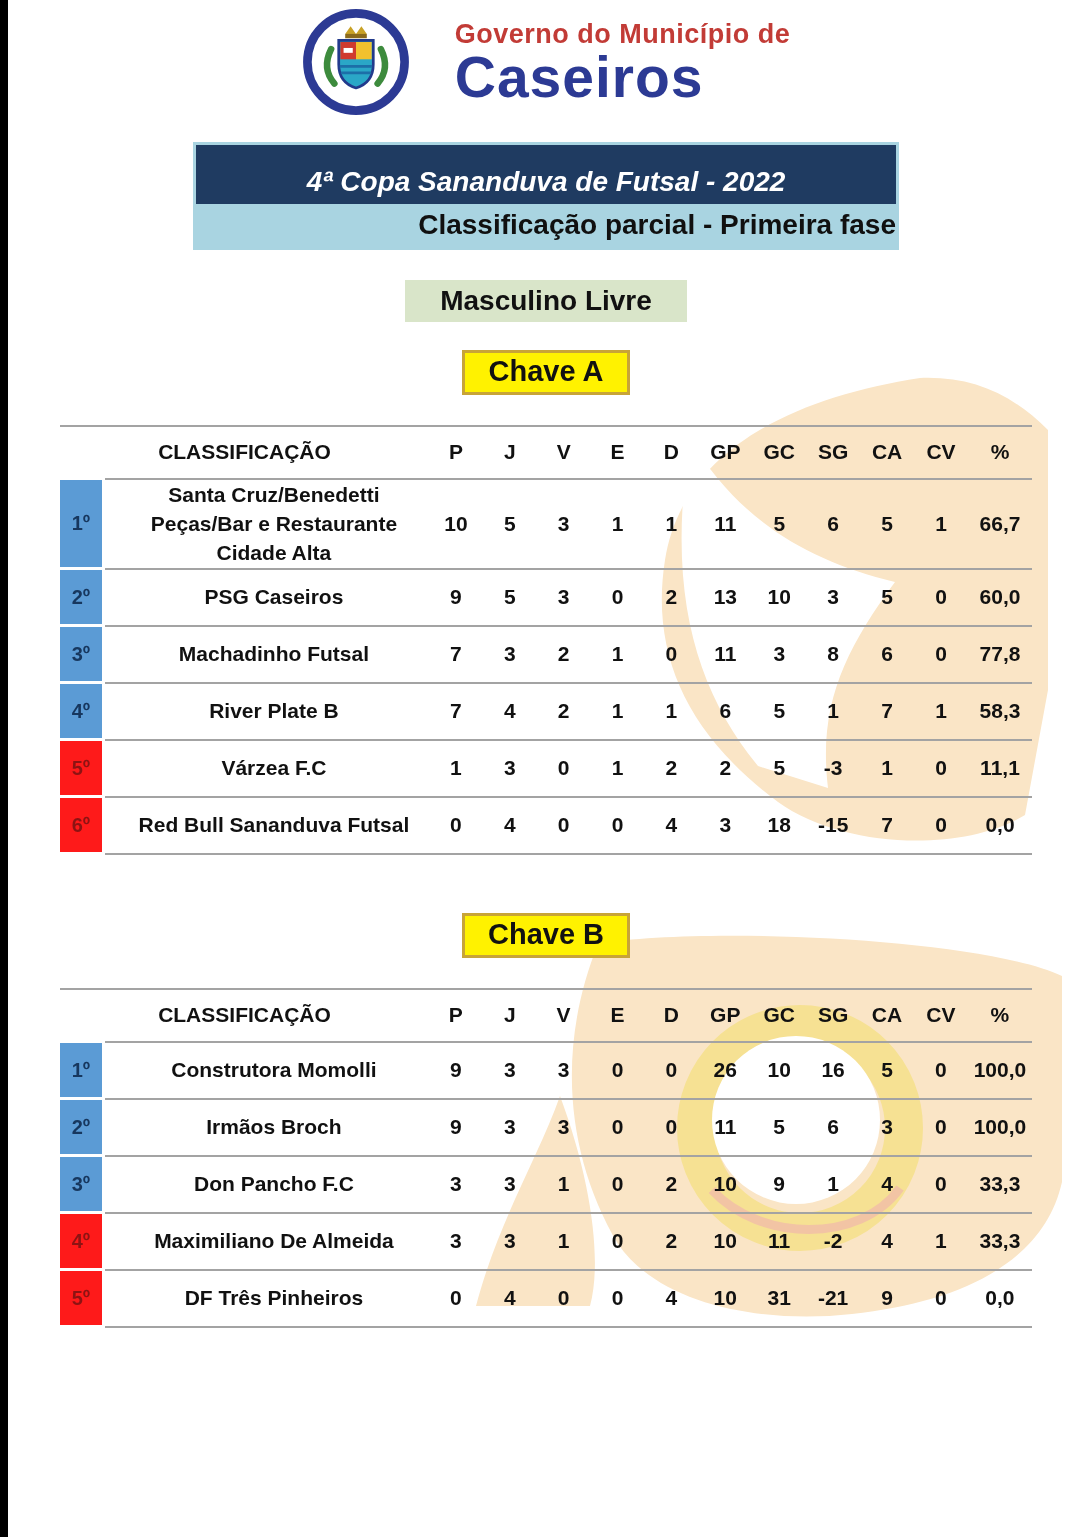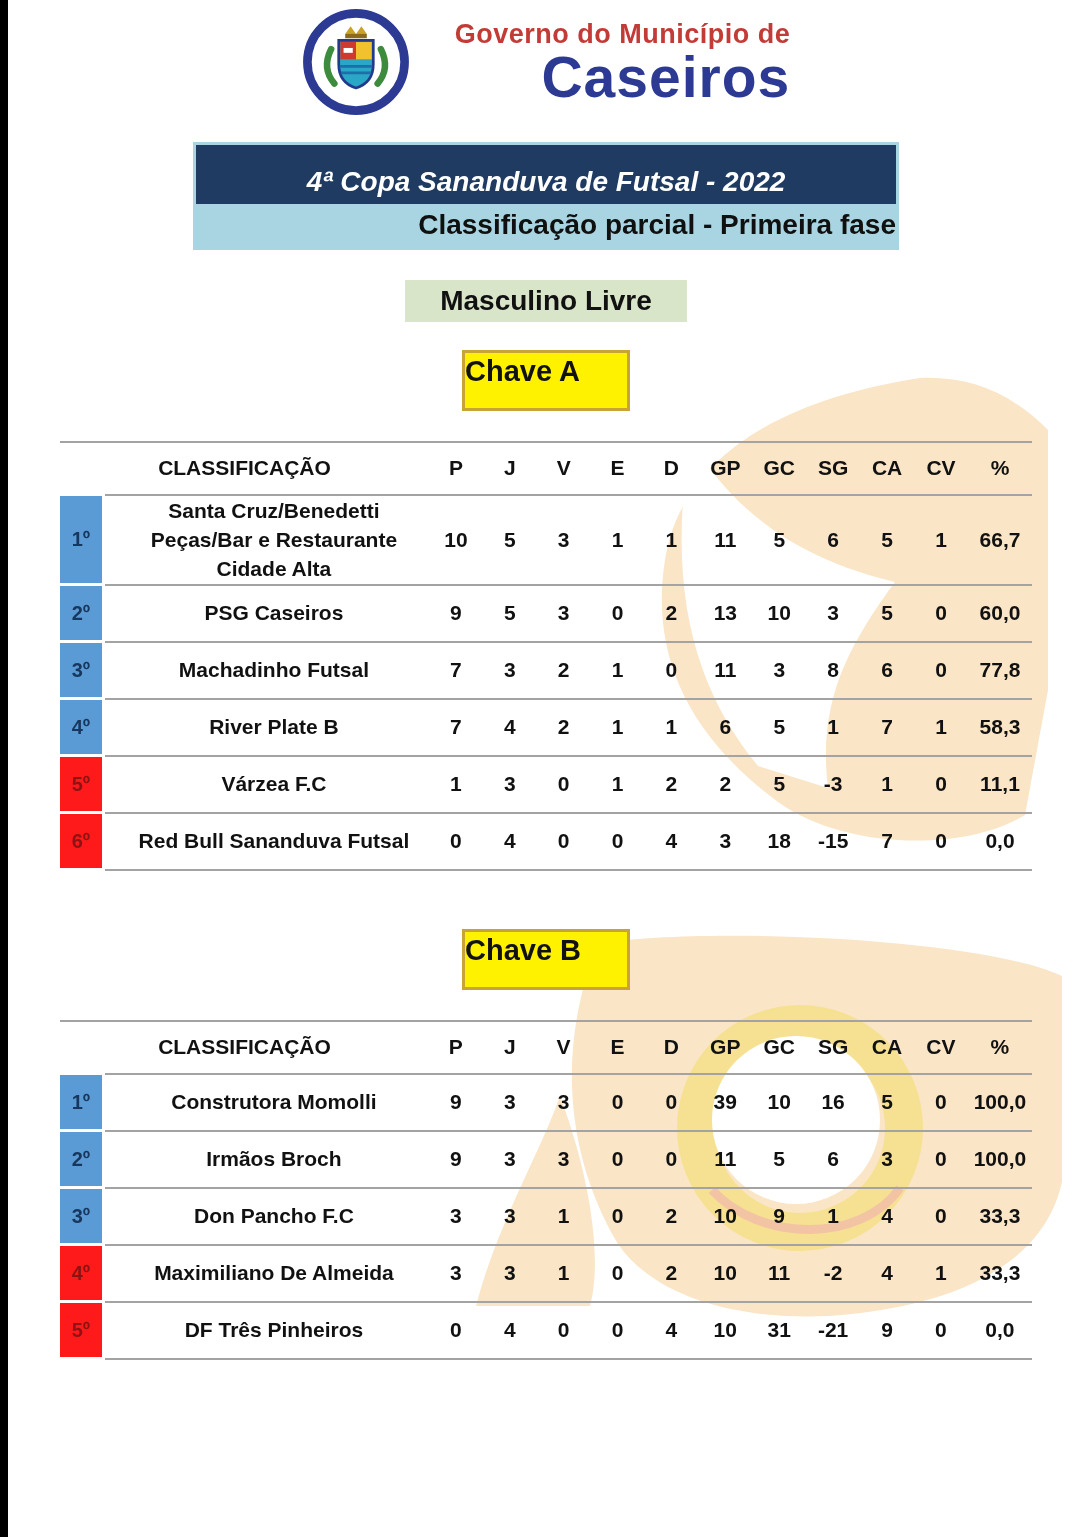--- a/index.html
+++ b/index.html
@@ -15,37 +15,37 @@
     font-family:"Liberation Sans", sans-serif; overflow:hidden; margin:0 auto;
   }
   .left-edge{position:absolute;left:0;top:0;width:8px;height:100%;background:#000;}
   .watermark{position:absolute;left:0;top:0;width:1092px;height:1537px;pointer-events:none;}
   .wm-blob{fill:var(--peach);}
   .content{position:relative;z-index:1;}
 
   
   .logo{display:flex;justify-content:center;align-items:center;gap:12px;padding-top:6px;height:112px;}
   .emblem svg{width:108px;height:108px;display:block;}
-  .logo-text{text-align:right;margin-left:33px;}
+  .logo-text{text-align:left;margin-left:33px;}
   .tagline{color:var(--logo-red);font-size:27px;font-weight:bold;letter-spacing:.5px;}
   .city{color:var(--logo-navy);font-size:57px;font-weight:bold;line-height:.95;letter-spacing:1px;}
 
   
   .banner{width:700px;margin:24px auto 0;border:3px solid var(--banner-light);}
   .banner-title{background:var(--banner-navy);color:#fff;font-weight:bold;font-style:italic;
     font-size:28px;text-align:center;padding:21px 0 6px;}
   .banner-subtitle{background:var(--banner-light);color:#101010;font-weight:bold;
     font-size:28px;text-align:right;padding:5px 0 6px;}
 
   
   .category{width:282px;margin:30px auto 0;background:var(--cat-green);color:#111;
     text-align:center;font-weight:bold;font-size:28px;padding:5px 0;}
   .chave-badge{width:162px;margin:28px auto 30px;background:var(--chave-yellow);
-    border:3px solid var(--chave-border);color:#111;text-align:left;font-weight:bold;
-    font-size:29px;padding:2px 0 20px;}
+    border:3px solid var(--chave-border);color:#111;text-align:center;font-weight:bold;
+    font-size:29px;padding:2px 0 4px;}
   .group-b .chave-badge{margin-top:58px;}
 
   
   .table-wrap{width:972px;margin:0 auto;}
   table{width:100%;border-collapse:collapse;border-top:2px solid var(--line);margin-top:27px;}
   thead th{font-size:21px;font-weight:bold;color:#111;padding:13px 0;text-align:center;background:transparent;}
   thead tr{border-bottom:2px solid var(--line);}
   tbody tr{border-bottom:2px solid var(--line);}
   td{font-size:21px;font-weight:bold;color:#111;text-align:center;height:54px;padding:0;}
   td.team{text-align:center;padding-left:14px;white-space:pre-line;line-height:1.4;}
@@ -272,21 +272,21 @@
               </thead>
               <tbody>
                 <tr class="qualify">
                   <td class="pos">1º</td>
                   <td class="team">Construtora Momolli</td>
                   <td class="num">9</td>
                   <td class="num">3</td>
                   <td class="num">3</td>
                   <td class="num">0</td>
                   <td class="num">0</td>
-                  <td class="num">39</td>
+                  <td class="num">26</td>
                   <td class="num">10</td>
                   <td class="num">16</td>
                   <td class="num">5</td>
                   <td class="num">0</td>
                   <td class="num">100,0</td>
                 </tr>
                 <tr class="qualify">
                   <td class="pos">2º</td>
                   <td class="team">Irmãos Broch</td>
                   <td class="num">9</td>

